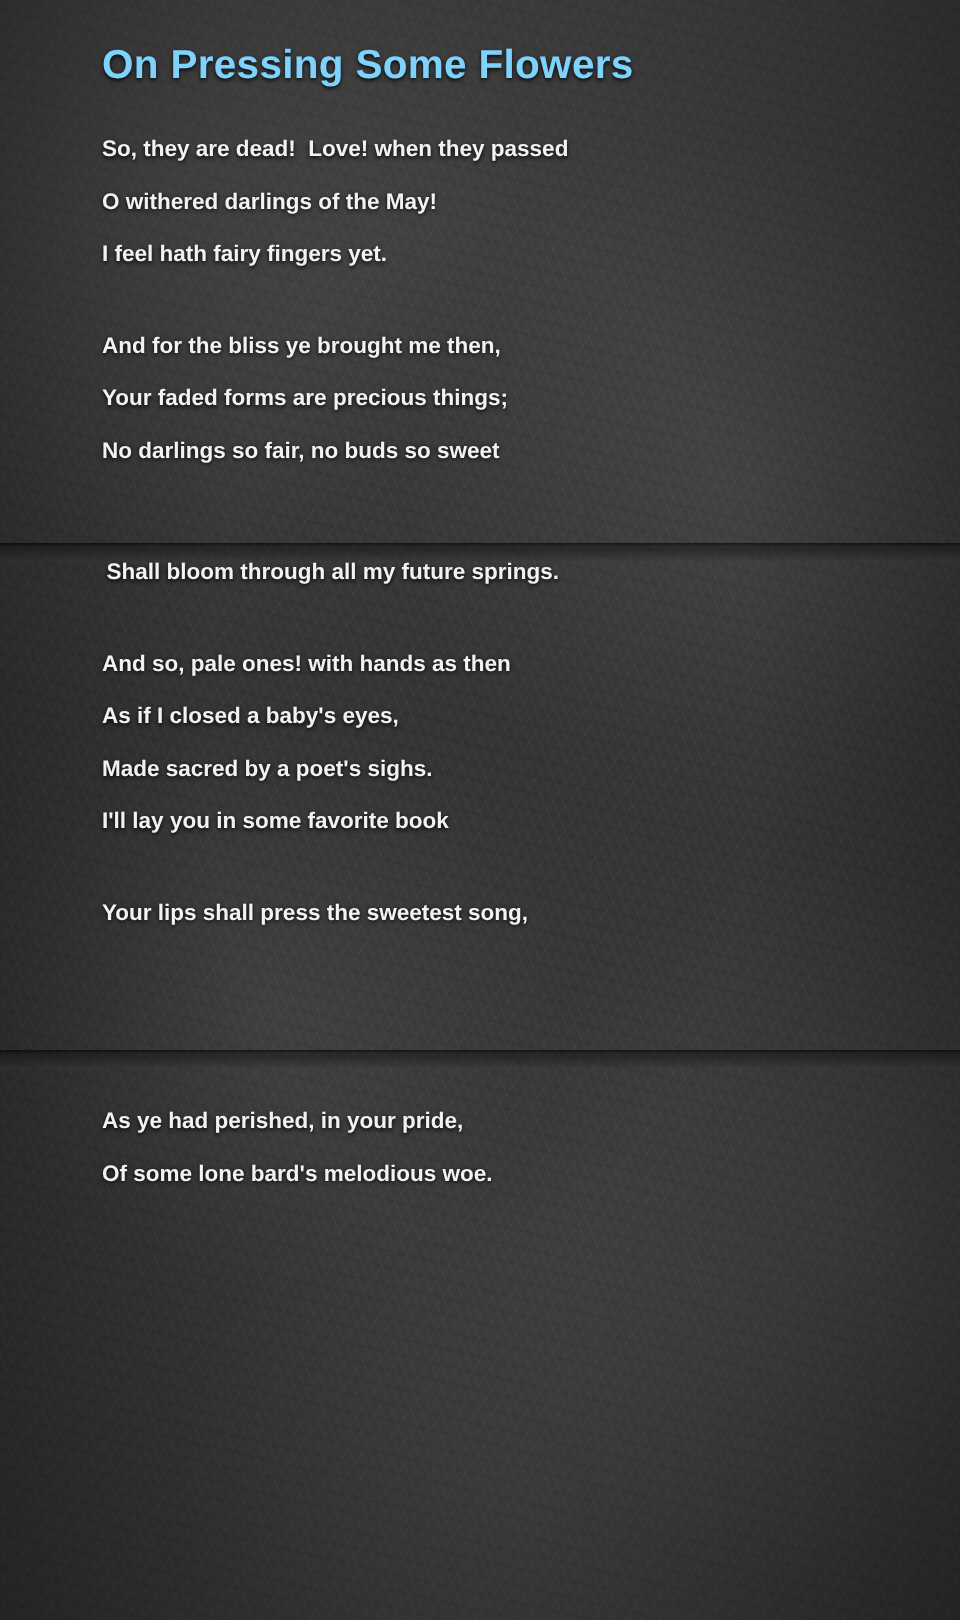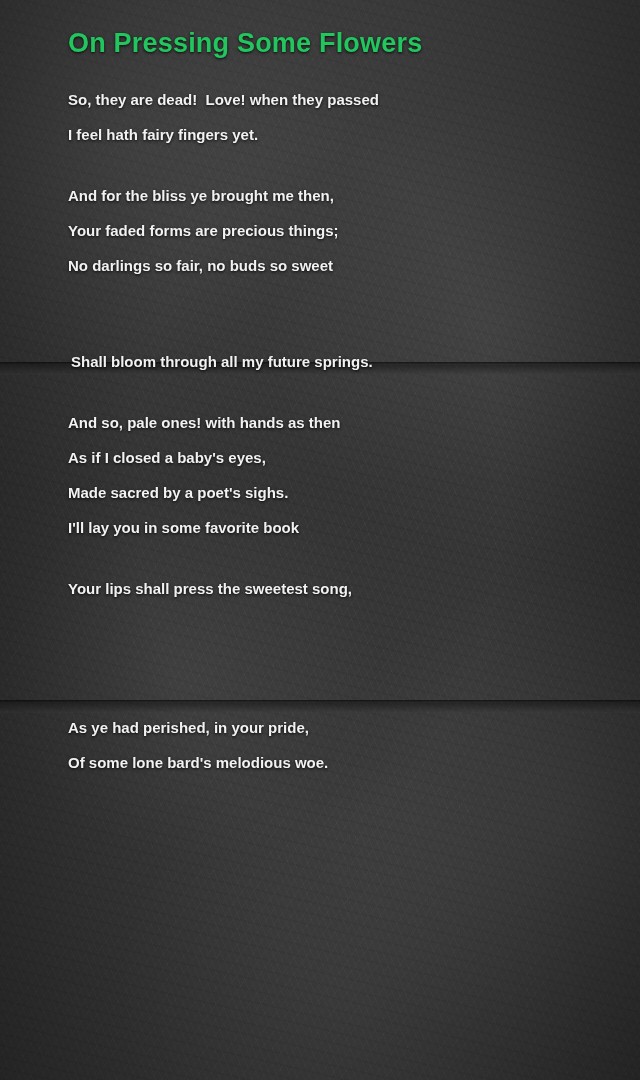--- a/index.html
+++ b/index.html
@@ -67,21 +67,21 @@
     padding: 0;
   }
 
   .poem-title {
     position: absolute;
     left: 68px;
     top: 28px;
     margin: 0;
     font-size: 27px;
     font-weight: bold;
-    color: #22c55e;
+    color: #7dd3fc;
     letter-spacing: 0.2px;
     text-shadow: 0 1px 3px rgba(0,0,0,0.85);
   }
 
   .stanzas {
     position: absolute;
     left: 0;
     top: 82px;
     width: 640px;
   }
@@ -95,21 +95,21 @@
     display: block;
     font-size: 15px;
     font-weight: bold;
     color: #f2f2f2;
     line-height: 35px;
     white-space: pre;
     text-shadow: 0 1px 3px rgba(0,0,0,0.9);
   }
 
   .indent-0 { padding-left: 68px; }
-  .indent-1 { padding-left: 71px; margin-top: 15px; }
+  .indent-1 { padding-left: 71px; }
 
   .spacer-band {
     height: 46px;
   }
 </style>
 </head>
 <body>
 
 <div class="poem-card">
 
@@ -122,20 +122,21 @@
   <div class="seam seam-band" style="top:703px;"></div>
 
   <div class="content">
 
     <h1 class="poem-title">On Pressing Some Flowers</h1>
 
     <div class="stanzas">
 
       <div class="stanza">
         <span class="line indent-0">So, they are dead!  Love! when they passed</span>
+        <span class="line indent-0">O withered darlings of the May!</span>
         <span class="line indent-0">I feel hath fairy fingers yet.</span>
       </div>
 
       <div class="stanza">
         <span class="line indent-0">And for the bliss ye brought me then,</span>
         <span class="line indent-0">Your faded forms are precious things;</span>
         <span class="line indent-0">No darlings so fair, no buds so sweet</span>
         <div class="spacer-band"></div>
         <span class="line indent-1">Shall bloom through all my future springs.</span>
       </div>

